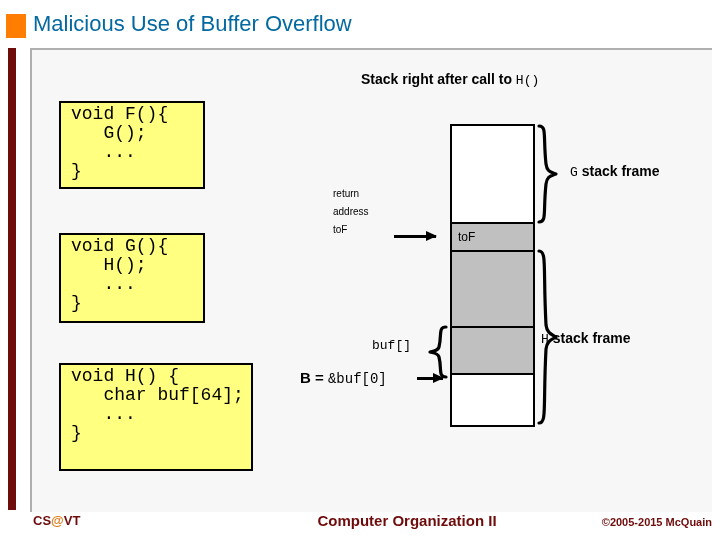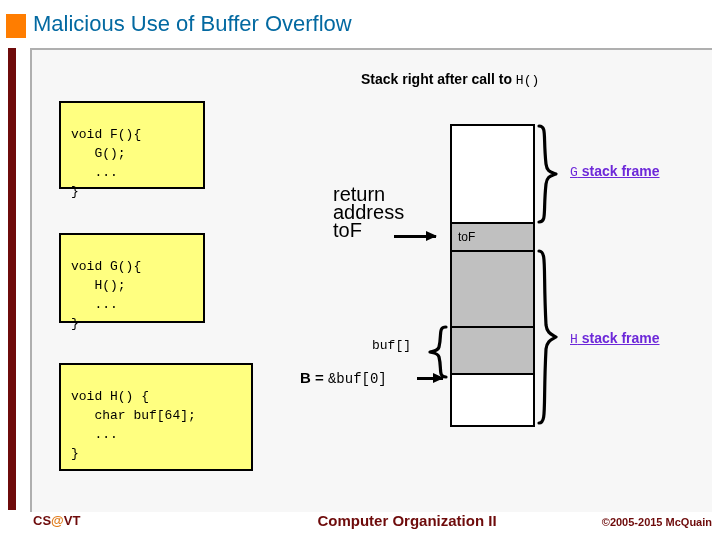--- a/index.html
+++ b/index.html
@@ -60,24 +60,24 @@
     white-space: nowrap;
   }
   .header-right .hdr-num { margin-left: 10px; font-size: 15px; }
 
   
   .code-box {
     position: absolute;
     background: #FFFF80;
     border: 2px solid #000000;
     font-family: "Liberation Mono", monospace;
-    font-size: 13px;
+    font-size: 18px;
     line-height: 19px;
     color: #000000;
-    padding: 22px 8px 6px 10px;
+    padding: 2px 8px 6px 10px;
     box-sizing: border-box;
     white-space: pre;
   }
   #code-f { left: 59px; top: 101px;  width: 146px; height: 88px; }
   #code-g { left: 59px; top: 233px;  width: 146px; height: 90px; }
   #code-h { left: 59px; top: 363px;  width: 194px; height: 108px; }
 
   
   .diagram-caption {
     position: absolute;
@@ -112,21 +112,21 @@
     align-items: center;
   }
   .stack-cell:last-child { border-bottom: none; }
   .cell-white { background: #FFFFFF; }
   .cell-gray  { background: #C0C0C0; }
 
   
   .ret-label {
     position: absolute;
     left: 333px; top: 185px;
-    font-size: 20px;
+    font-size: 10px;
     line-height: 18px;
     color: #000000;
     white-space: pre-line;
   }
   .arrow {
     position: absolute;
     height: 3px;
     background: #000000;
   }
   .arrow::after {
@@ -175,31 +175,30 @@
     stroke-linejoin: round;
   }
   #brace-g { left: 537px; top: 124px; }
   #brace-h { left: 537px; top: 249px; }
   #brace-buf { left: 428px; top: 325px; }
 
   .frame-label {
     position: absolute;
     font-size: 14px;
     font-weight: bold;
-    color: #6d28d9;
-    white-space: nowrap;
-    text-decoration: underline;
+    color: #000000;
+    white-space: nowrap;
   }
   .frame-label .mono {
     font-family: "Liberation Mono", monospace;
     font-weight: normal;
     font-size: 13px;
   }
   #label-g-frame { left: 570px; top: 163px; }
-  #label-h-frame { left: 570px; top: 330px; }
+  #label-h-frame { left: 541px; top: 330px; }
 
   
   .footer-left {
     position: absolute;
     left: 33px; top: 513px;
     font-size: 13px;
     font-weight: bold;
     color: #6E0B0B;
     white-space: nowrap;
   }

